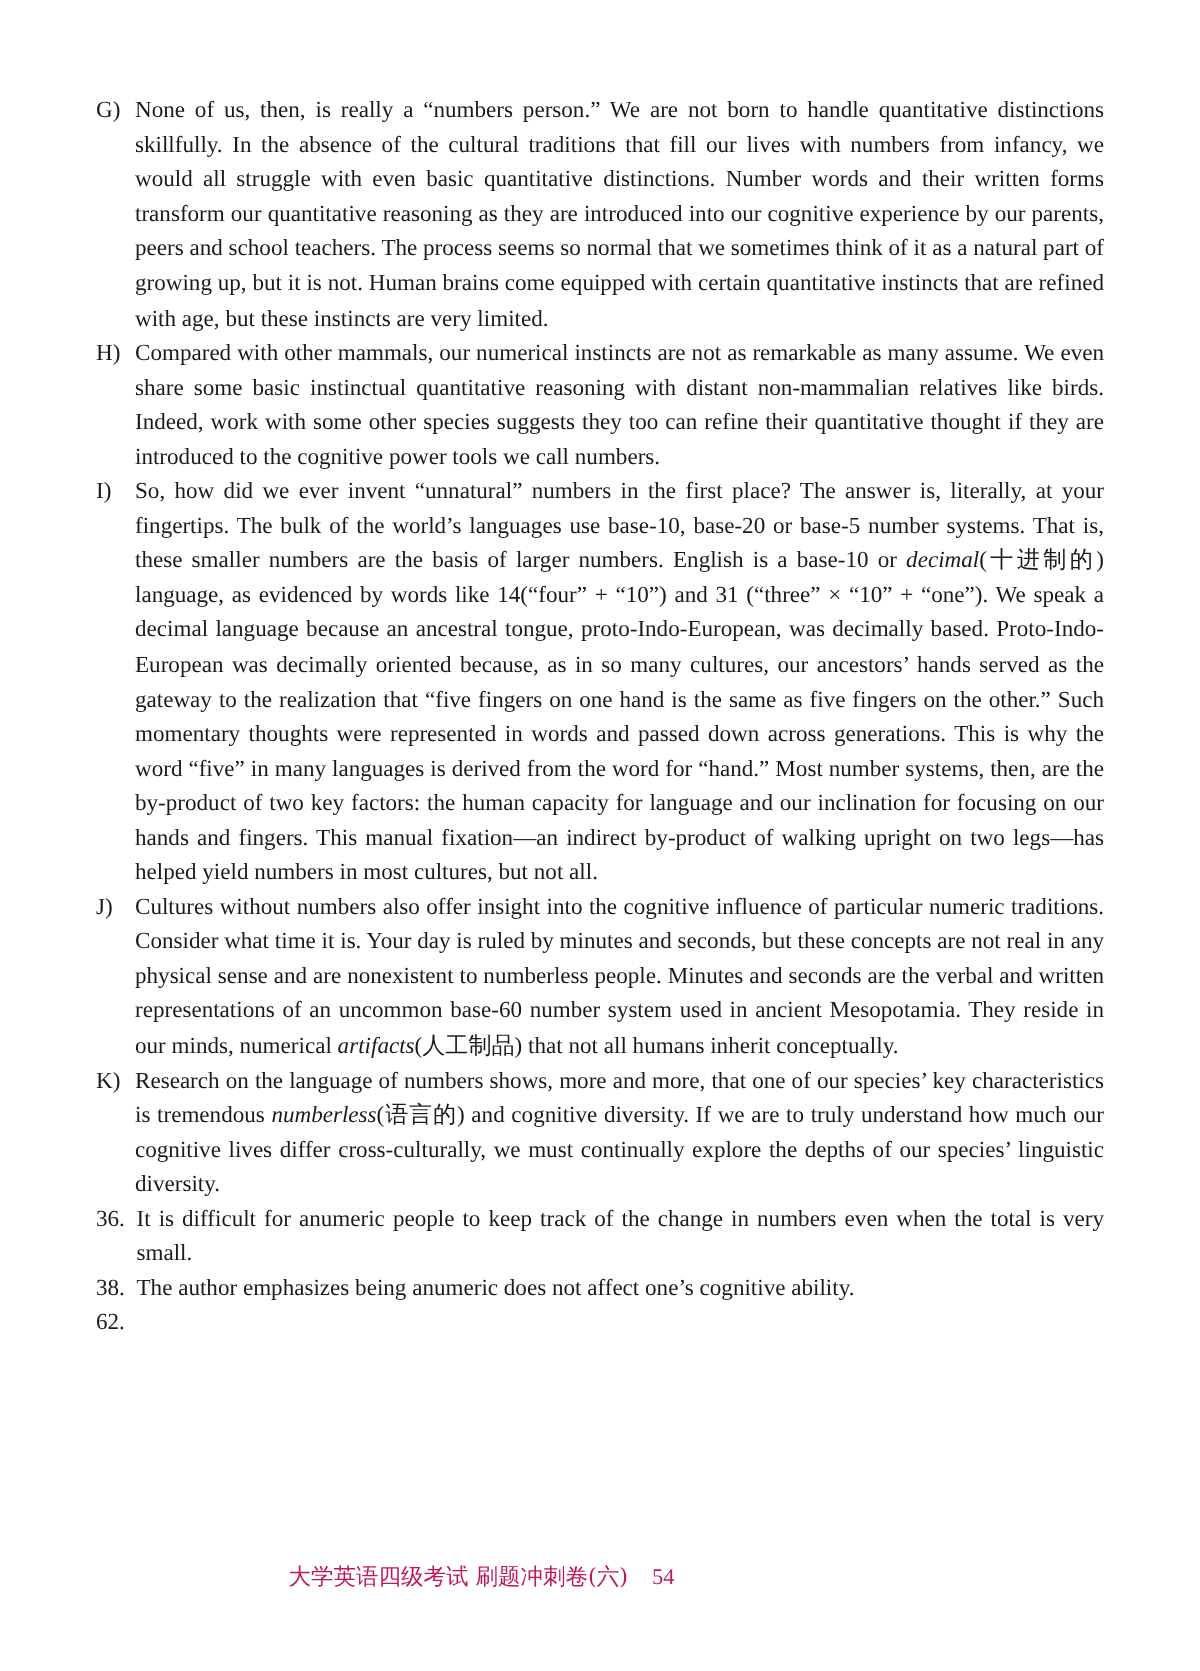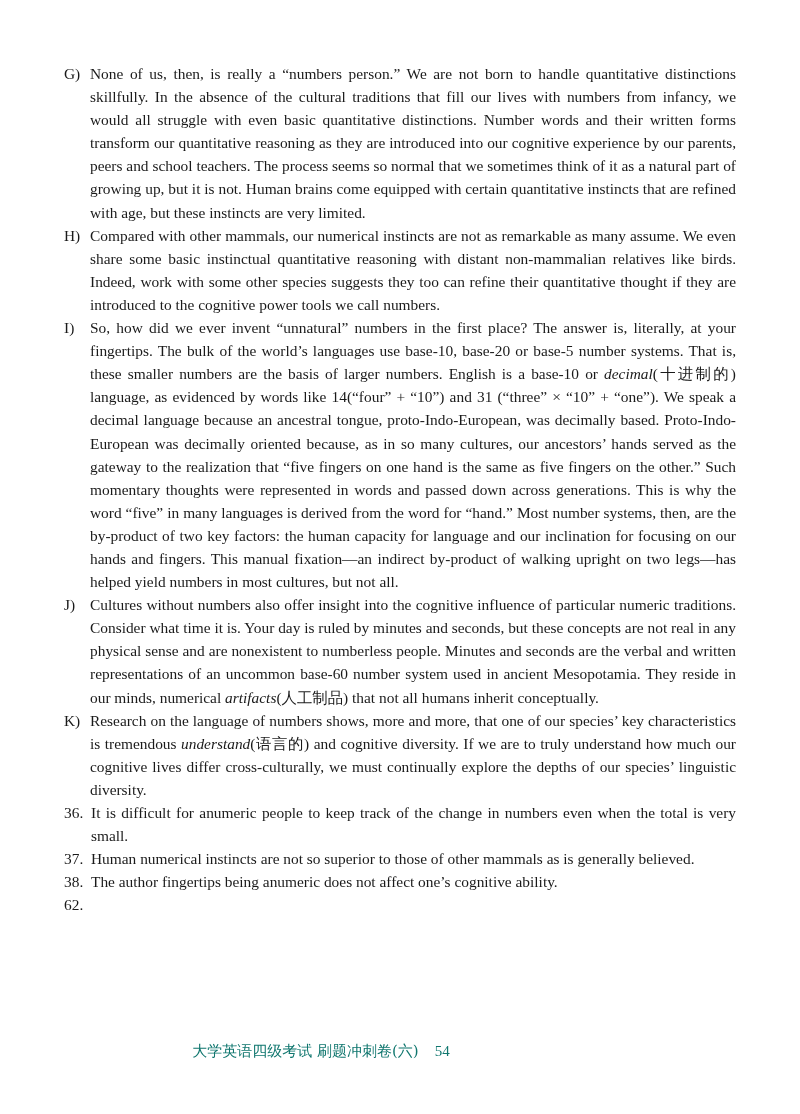--- a/index.html
+++ b/index.html
@@ -8,21 +8,21 @@
     position: absolute; left: 64px; top: 62px; width: 672px;
     font-family: "Liberation Serif", "DejaVu Serif", serif;
     font-size: 15.4px; line-height: 23.1px; color: #1a1a1a;
   }
   .para { position: relative; padding-left: 26px; text-align: justify; text-align-last: left; }
   .para .label { position: absolute; left: 0; top: 0; }
   .q { position: relative; padding-left: 27px; text-align: justify; text-align-last: left; }
   .q .num { position: absolute; left: 0; top: 0; }
   .footer {
     position: absolute; left: 0; width: 642px; top: 1042px; text-align: center;
-    font-family: "DejaVu Serif", "Liberation Serif", serif; font-size: 15px; color: #0f766e;
+    font-family: "DejaVu Serif", "Liberation Serif", serif; font-size: 15px; color: #be185d;
   }
   .footer .pg { margin-left: 16px; font-family: "Liberation Serif", serif; }
   i { }
 </style>
 </head>
 <body>
 
 <div class="page">
 
   <div class="para">
@@ -40,34 +40,30 @@
     <span>So, how did we ever invent “unnatural” numbers in the first place? The answer is, literally, at your fingertips. The bulk of the world’s languages use base-10, base-20 or base-5 number systems. That is, these smaller numbers are the basis of larger numbers. English is a base-10 or </span><i>decimal</i><span>(十进制的)</span><span> language, as evidenced by words like 14(“four” + “10”) and 31 (“three” × “10” + “one”). We speak a decimal language because an ancestral tongue, proto-Indo-European, was decimally based. Proto-Indo-European was decimally oriented because, as in so many cultures, our ancestors’ hands served as the gateway to the realization that “five fingers on one hand is the same as five fingers on the other.” Such momentary thoughts were represented in words and passed down across generations. This is why the word “five” in many languages is derived from the word for “hand.” Most number systems, then, are the by-product of two key factors: the human capacity for language and our inclination for focusing on our hands and fingers. This manual fixation—an indirect by-product of walking upright on two legs—has helped yield numbers in most cultures, but not all.</span>
   </div>
 
   <div class="para">
     <span class="label">J)</span>
     <span>Cultures without numbers also offer insight into the cognitive influence of particular numeric traditions. Consider what time it is. Your day is ruled by minutes and seconds, but these concepts are not real in any physical sense and are nonexistent to numberless people. Minutes and seconds are the verbal and written representations of an uncommon base-60 number system used in ancient Mesopotamia. They reside in our minds, numerical </span><i>artifacts</i><span>(人工制品)</span><span> that not all humans inherit conceptually.</span>
   </div>
 
   <div class="para">
     <span class="label">K)</span>
-    <span>Research on the language of numbers shows, more and more, that one of our species’ key characteristics is tremendous </span><i>understand</i><span>(语言的)</span><span> and cognitive diversity. If we are to truly understand how much our cognitive lives differ cross-culturally, we must continually explore the depths of our species’ linguistic diversity.</span>
+    <span>Research on the language of numbers shows, more and more, that one of our species’ key characteristics is tremendous </span><i>numberless</i><span>(语言的)</span><span> and cognitive diversity. If we are to truly understand how much our cognitive lives differ cross-culturally, we must continually explore the depths of our species’ linguistic diversity.</span>
   </div>
 
   <div class="q">
     <span class="num">36.</span>
     <span>It is difficult for anumeric people to keep track of the change in numbers even when the total is very small.</span>
   </div>
   <div class="q">
-    <span class="num">37.</span>
-    <span>Human numerical instincts are not so superior to those of other mammals as is generally believed.</span>
-  </div>
-  <div class="q">
     <span class="num">38.</span>
-    <span>The author fingertips being anumeric does not affect one’s cognitive ability.</span>
+    <span>The author emphasizes being anumeric does not affect one’s cognitive ability.</span>
   </div>
   <div class="q">
     <span class="num">62.</span>
   </div>
 
 </div>
 
 <div class="footer">
   <span>大学英语四级考试 刷题冲刺卷(六)</span><span class="pg">54</span>
 </div>

